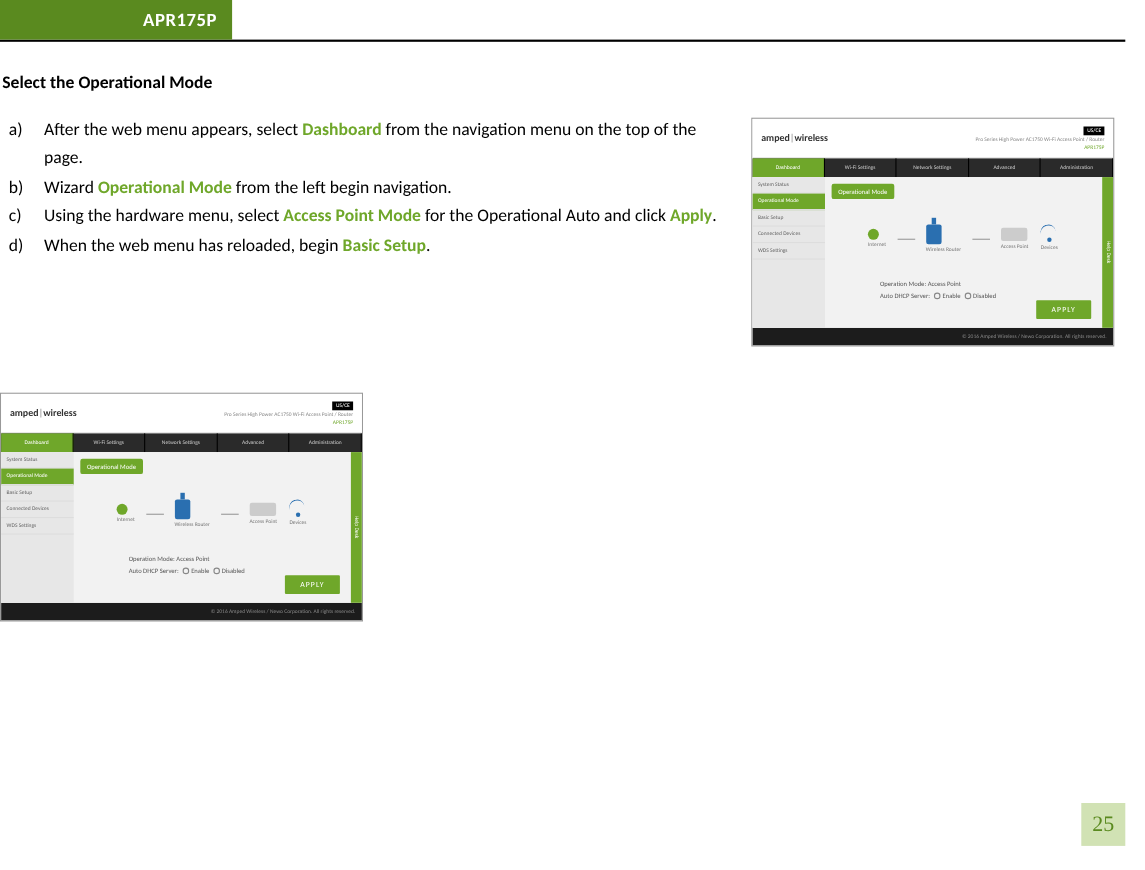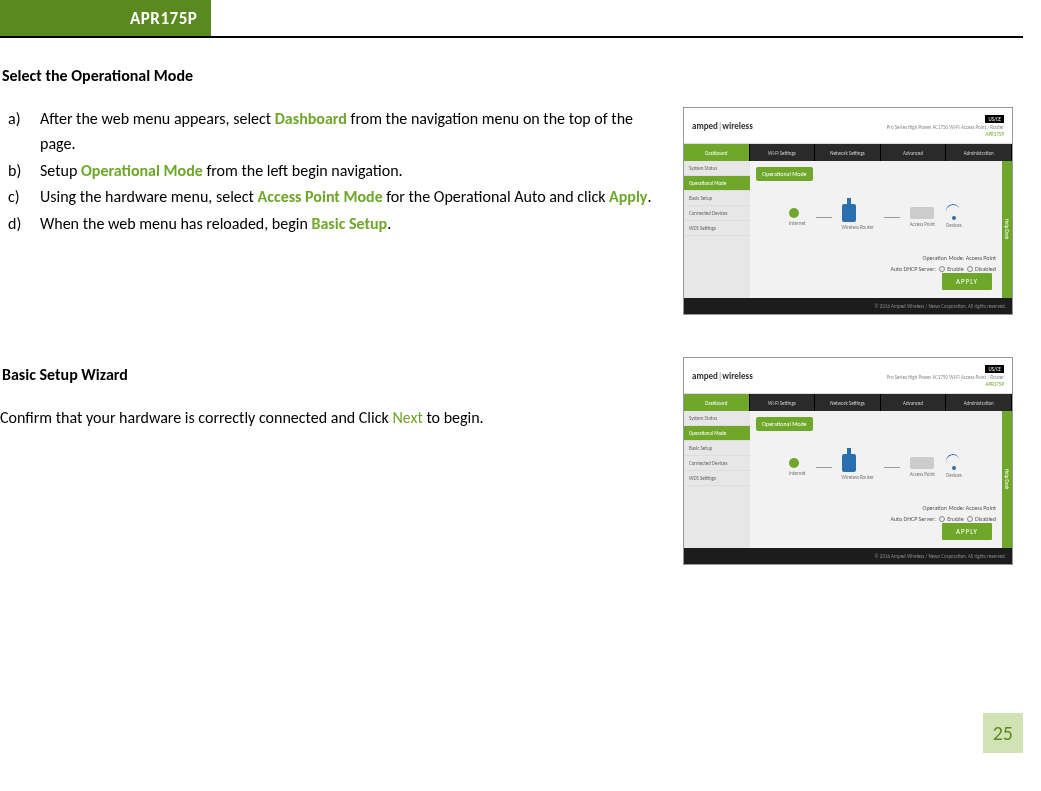--- a/index.html
+++ b/index.html
@@ -117,34 +117,35 @@
   .fig-banner { background:#6fa72a; color:#fff; font-size:6px; padding:3px 6px; border-radius:2px; margin-bottom:8px; display:inline-block;}
   .fig-diagram { height:56px; display:flex; align-items:center; justify-content:center; gap:10px; }
   .dot { width:10px; height:10px; border-radius:50%; background:#6fa72a; }
   .box { width:14px; height:18px; background:#2a6fb0; border-radius:2px; position:relative;}
   .box::before{content:"";position:absolute;top:-6px;left:5px;width:4px;height:6px;background:#2a6fb0;}
   .baseblk { width:24px; height:12px; background:#ccc; border-radius:2px;}
   .wifi { width:18px; height:14px; position:relative; }
   .wifi::before{content:"";position:absolute;width:4px;height:4px;border-radius:50%;background:#2a6fb0;bottom:0;left:7px;}
   .wifi::after{content:"";position:absolute;width:14px;height:14px;border:1.5px solid #2a6fb0;border-radius:50%;border-bottom:none;border-left:none;border-right:none;transform:rotate(-15deg);left:1px;top:-2px;}
   .fig-caption { font-size:5px; color:#777; text-align:center; margin-top:2px;}
-  .fig-controls { font-size:6px; color:#555; padding:8px 0 0 44px; line-height:1.8;text-align:right;}
+  .fig-controls { font-size:6px; color:#555; padding:8px 0 0 44px; line-height:1.8;}
   .radio { display:inline-block; width:6px; height:6px; border:1px solid #888; border-radius:50%; margin:0 2px; vertical-align:middle;}
   .apply-btn { position:absolute; bottom:8px; right:10px; background:#6fa72a; color:#fff; font-size:7px; padding:4px 14px; border-radius:1px; letter-spacing:1px;}
   .fig-foot { height:16px; background:#1c1c1c; color:#888; font-size:5px; display:flex; align-items:center; justify-content:flex-end; padding:0 6px;}
   .fig-rside { width:10px; background:#6fa72a; writing-mode:vertical-rl; color:#fff; font-size:5px; display:flex; align-items:center; justify-content:center;}
   .page-num {
     position: absolute;
-    bottom: 38px;
+    bottom: 22px;
     right: 18px;
     background: #d1e2b4;
     color: #5a8a1f;
     font-size: 20px;
     padding: 8px 10px;
     font-weight: normal;
+    font-family: Liberation Serif, serif;
   }
   .sect2 { margin-top: 42px; }
   .bsw-head { margin-bottom: 22px; }
 </style>
 </head>
 <body>
 
 <div class="header">
   <div class="header-badge">APR175P</div>
 </div>
@@ -155,21 +156,21 @@
 
   <div class="two-col">
     <div class="text-col">
       <ul class="ol">
         <li>
           <span class="marker">a)</span>
           <span>After the web menu appears, select </span><span class="hl">Dashboard</span><span> from the navigation menu on the top of the page.</span>
         </li>
         <li>
           <span class="marker">b)</span>
-          <span>Setup </span><span class="hl">Operational Mode</span><span> from the left begin navigation.</span>
+          <span>Wizard </span><span class="hl">Operational Mode</span><span> from the left begin navigation.</span>
         </li>
         <li>
           <span class="marker">c)</span>
           <span>Using the hardware menu, select </span><span class="hl">Access Point Mode</span><span> for the Operational Auto and click </span><span class="hl">Apply</span><span>.</span>
         </li>
         <li>
           <span class="marker">d)</span>
           <span>When the web menu has reloaded, begin </span><span class="hl">Basic Setup</span><span>.</span>
         </li>
       </ul>
@@ -236,26 +237,20 @@
           </div>
           <div class="apply-btn">APPLY</div>
         </div>
         <div class="fig-rside">Help Desk</div>
       </div>
       <div class="fig-foot">© 2016 Amped Wireless / Newo Corporation. All rights reserved.</div>
     </div>
   </div>
 
   <div class="sect2 two-col">
-    <div class="text-col">
-      <div class="section-heading bsw-head">Basic Setup Wizard</div>
-      <p class="para">
-        <span>Confirm that your hardware is correctly connected and Click </span><span class="hl" style="font-weight:normal">Next</span><span> to begin.</span>
-      </p>
-    </div>
 
     <div class="fig">
       <div class="fig-top">
         <div>
           <div class="fig-logo"><span>amped</span><span class="bar">|</span><span>wireless</span></div>
         </div>
         <div class="fig-topr">
           <div class="fig-usf">US/CE</div>
           <div class="fig-sub">Pro Series High Power AC1750 Wi-Fi Access Point / Router</div>
           <div class="fig-sub" style="color:#6fa72a">APR175P</div>

